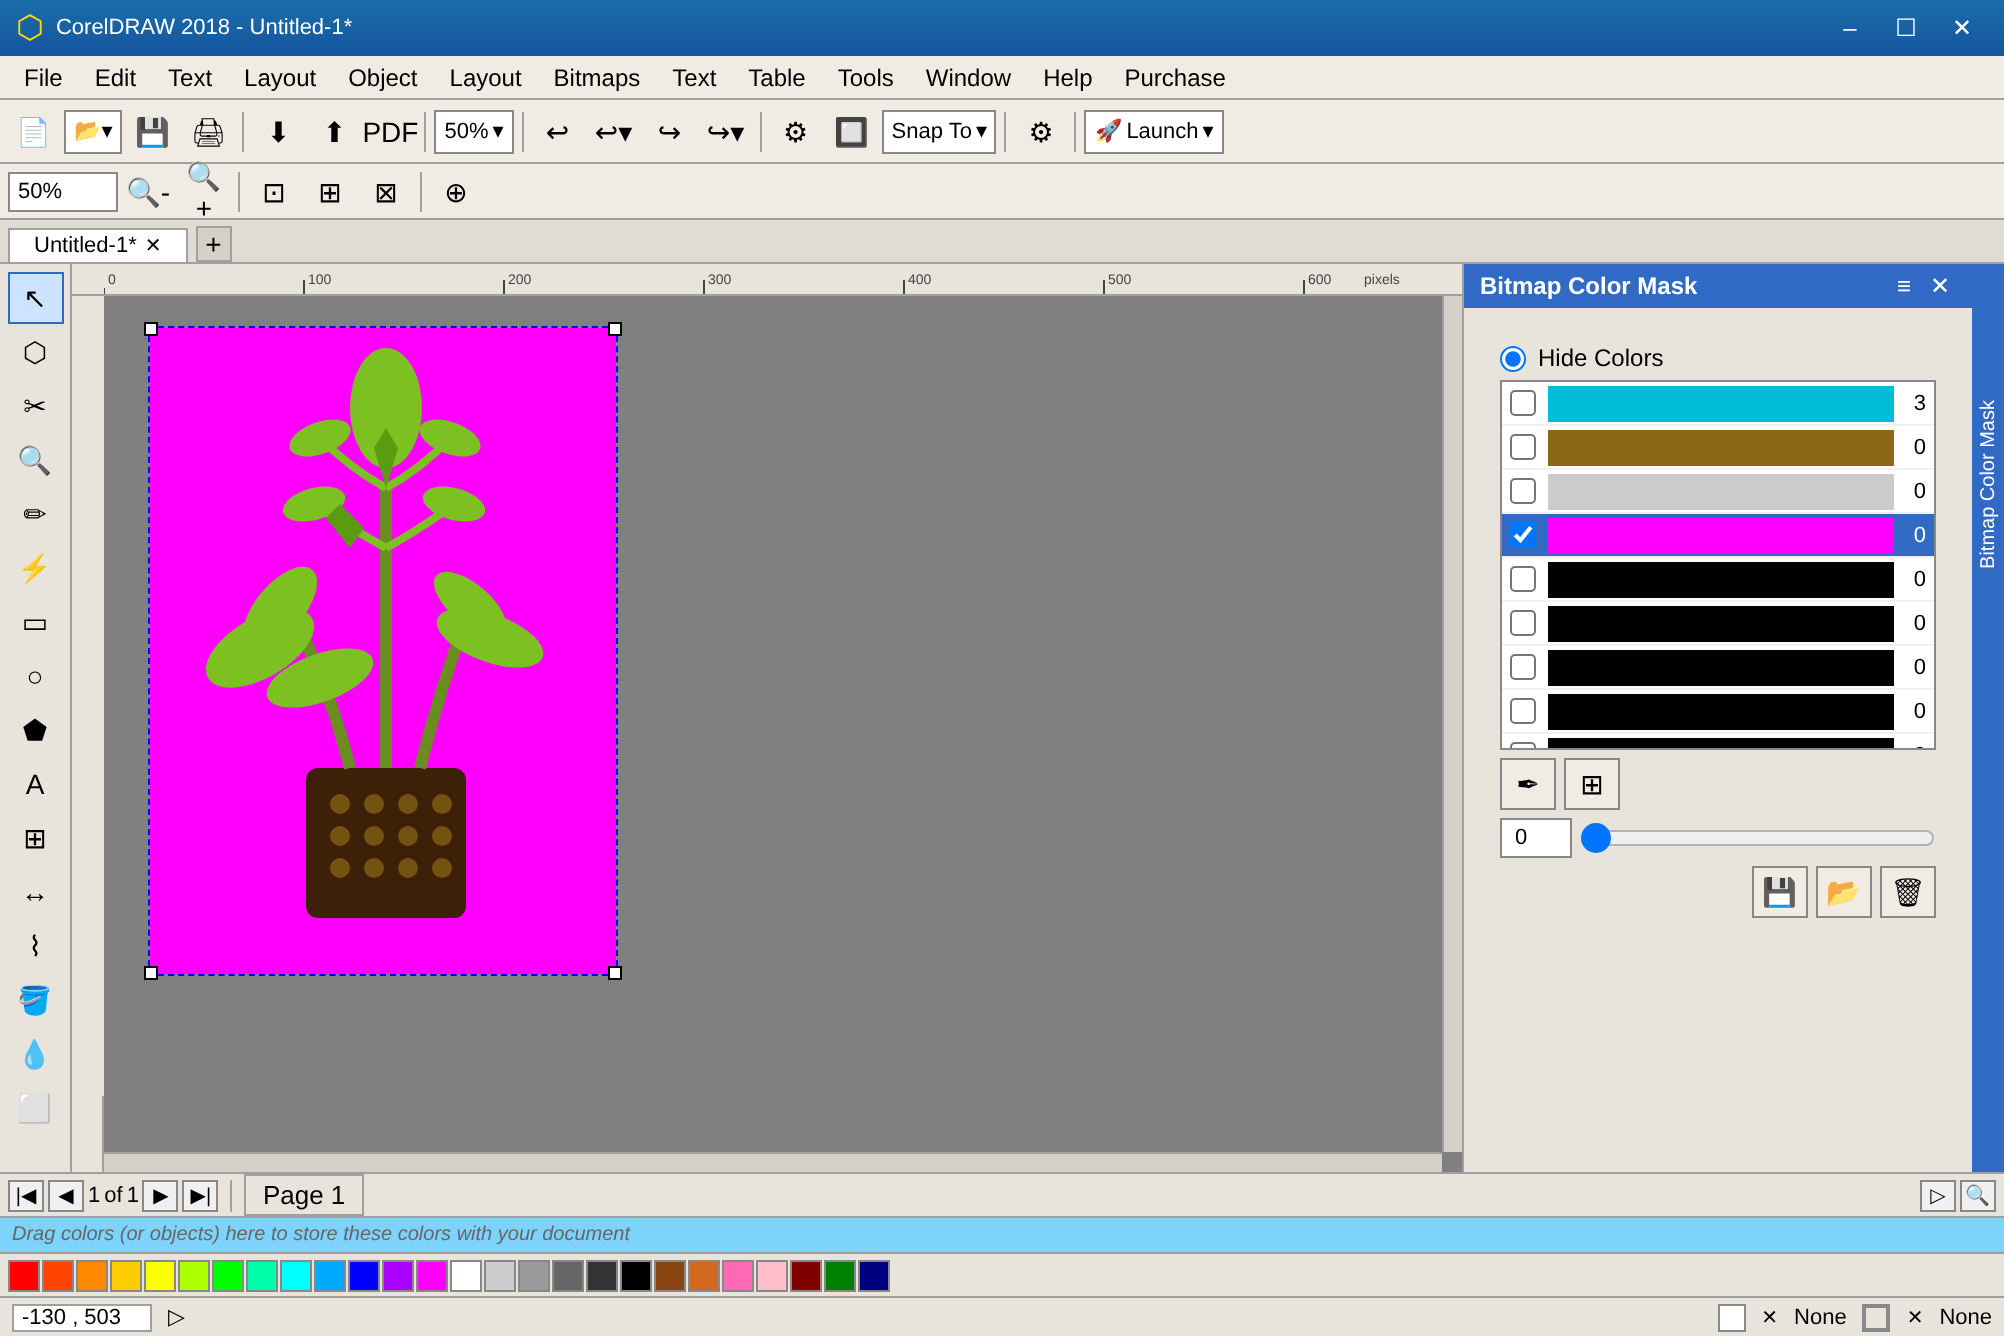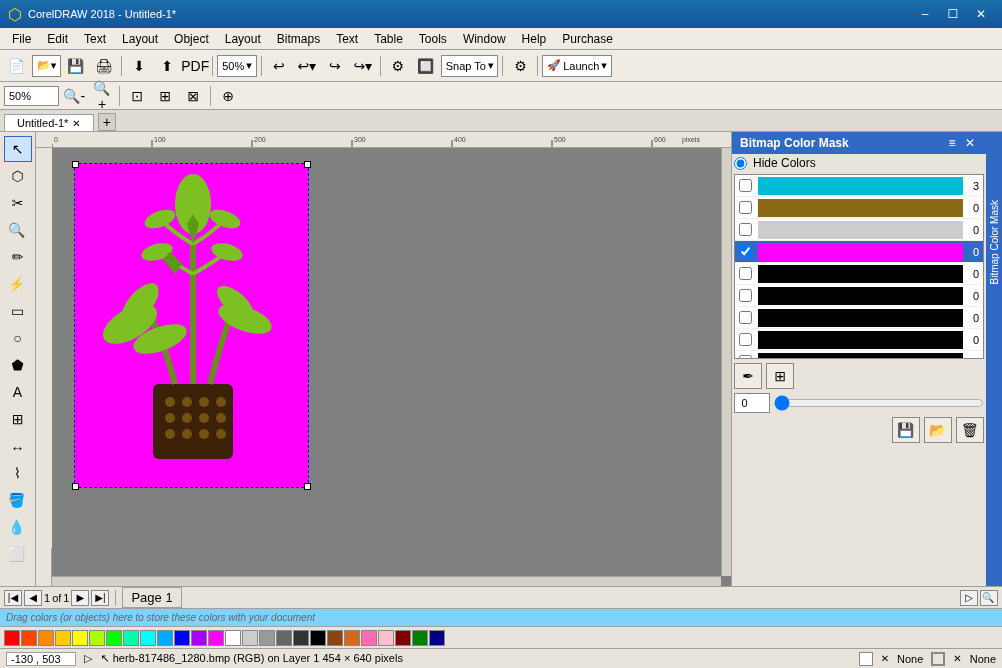--- a/index.html
+++ b/index.html
@@ -43,21 +43,21 @@
     #canvas-area { flex: 1; background: #808080; position: relative; overflow: hidden; }
     #ruler-top { height: 16px; background: #e8e4dc; border-bottom: 1px solid #a0a0a0; display: flex; align-items: center; overflow: hidden; }
     #ruler-left { width: 16px; background: #e8e4dc; border-right: 1px solid #a0a0a0; position: absolute; top: 16px; left: 0; bottom: 0; }
     #canvas-scroll { position: absolute; top: 16px; left: 16px; right: 10px; bottom: 10px; overflow: hidden; background: #808080; }
 
     
     #right-panel { width: 255px; background: #e8e4dc; border-left: 1px solid #a0a0a0; display: flex; flex-direction: column; }
     #panel-header { background: #316ac5; color: white; padding: 4px 8px; font-size: 12px; font-weight: bold; display: flex; align-items: center; justify-content: space-between; height: 22px; }
     #panel-header-controls { display: flex; gap: 2px; }
     .panel-ctrl-btn { width: 16px; height: 16px; border: none; background: transparent; color: white; cursor: pointer; font-size: 12px; display: flex; align-items: center; justify-content: center; }
-    #panel-content { flex: 1; padding: 2px; overflow-y: auto; }
+    #panel-content { flex: 1; padding: 18px; overflow-y: auto; }
 
     
     .radio-row { display: flex; align-items: center; gap: 6px; margin-bottom: 4px; font-size: 12px; }
     .radio-row input[type=radio] { cursor: pointer; }
 
     
     #color-list { border: 1px solid #888; background: white; margin: 4px 0; overflow-y: auto; }
     .color-row { display: flex; align-items: center; height: 22px; cursor: pointer; border-bottom: 1px solid #f0f0f0; }
     .color-row.selected { background: #316ac5; }
     .color-row input[type=checkbox] { margin: 0 4px; }
@@ -446,24 +446,20 @@
         <div class="palette-color" title="#008000" style="background: rgb(0, 128, 0);"></div>
         <div class="palette-color" title="#000080" style="background: rgb(0, 0, 128);"></div>
       </div>
   </div>
 
   <div id="statusbar">
     <span style="min-width:70px; border:1px solid #a0a0a0; padding:0 4px; background:white;">
       <span>-130 , 503</span>
     </span>
     <span style="cursor:pointer;">▷</span>
-    <span>
-      <span>↖</span>
-      <span>herb-817486_1280.bmp (RGB) on Layer 1 454 × 640 pixels</span>
-    </span>
     <span style="flex:1;"></span>
     <span style="width:14px;height:14px;border:1px solid #888; background:white; display:inline-block; vertical-align:middle;"></span>
     <span style="font-size:10px;">✕</span>
     <span>None</span>
     <span style="width:14px;height:14px;border:2px solid #888; background:transparent; display:inline-block; vertical-align:middle;"></span>
     <span style="font-size:10px;">✕</span>
     <span>None</span>
   </div>
 </div>
 

